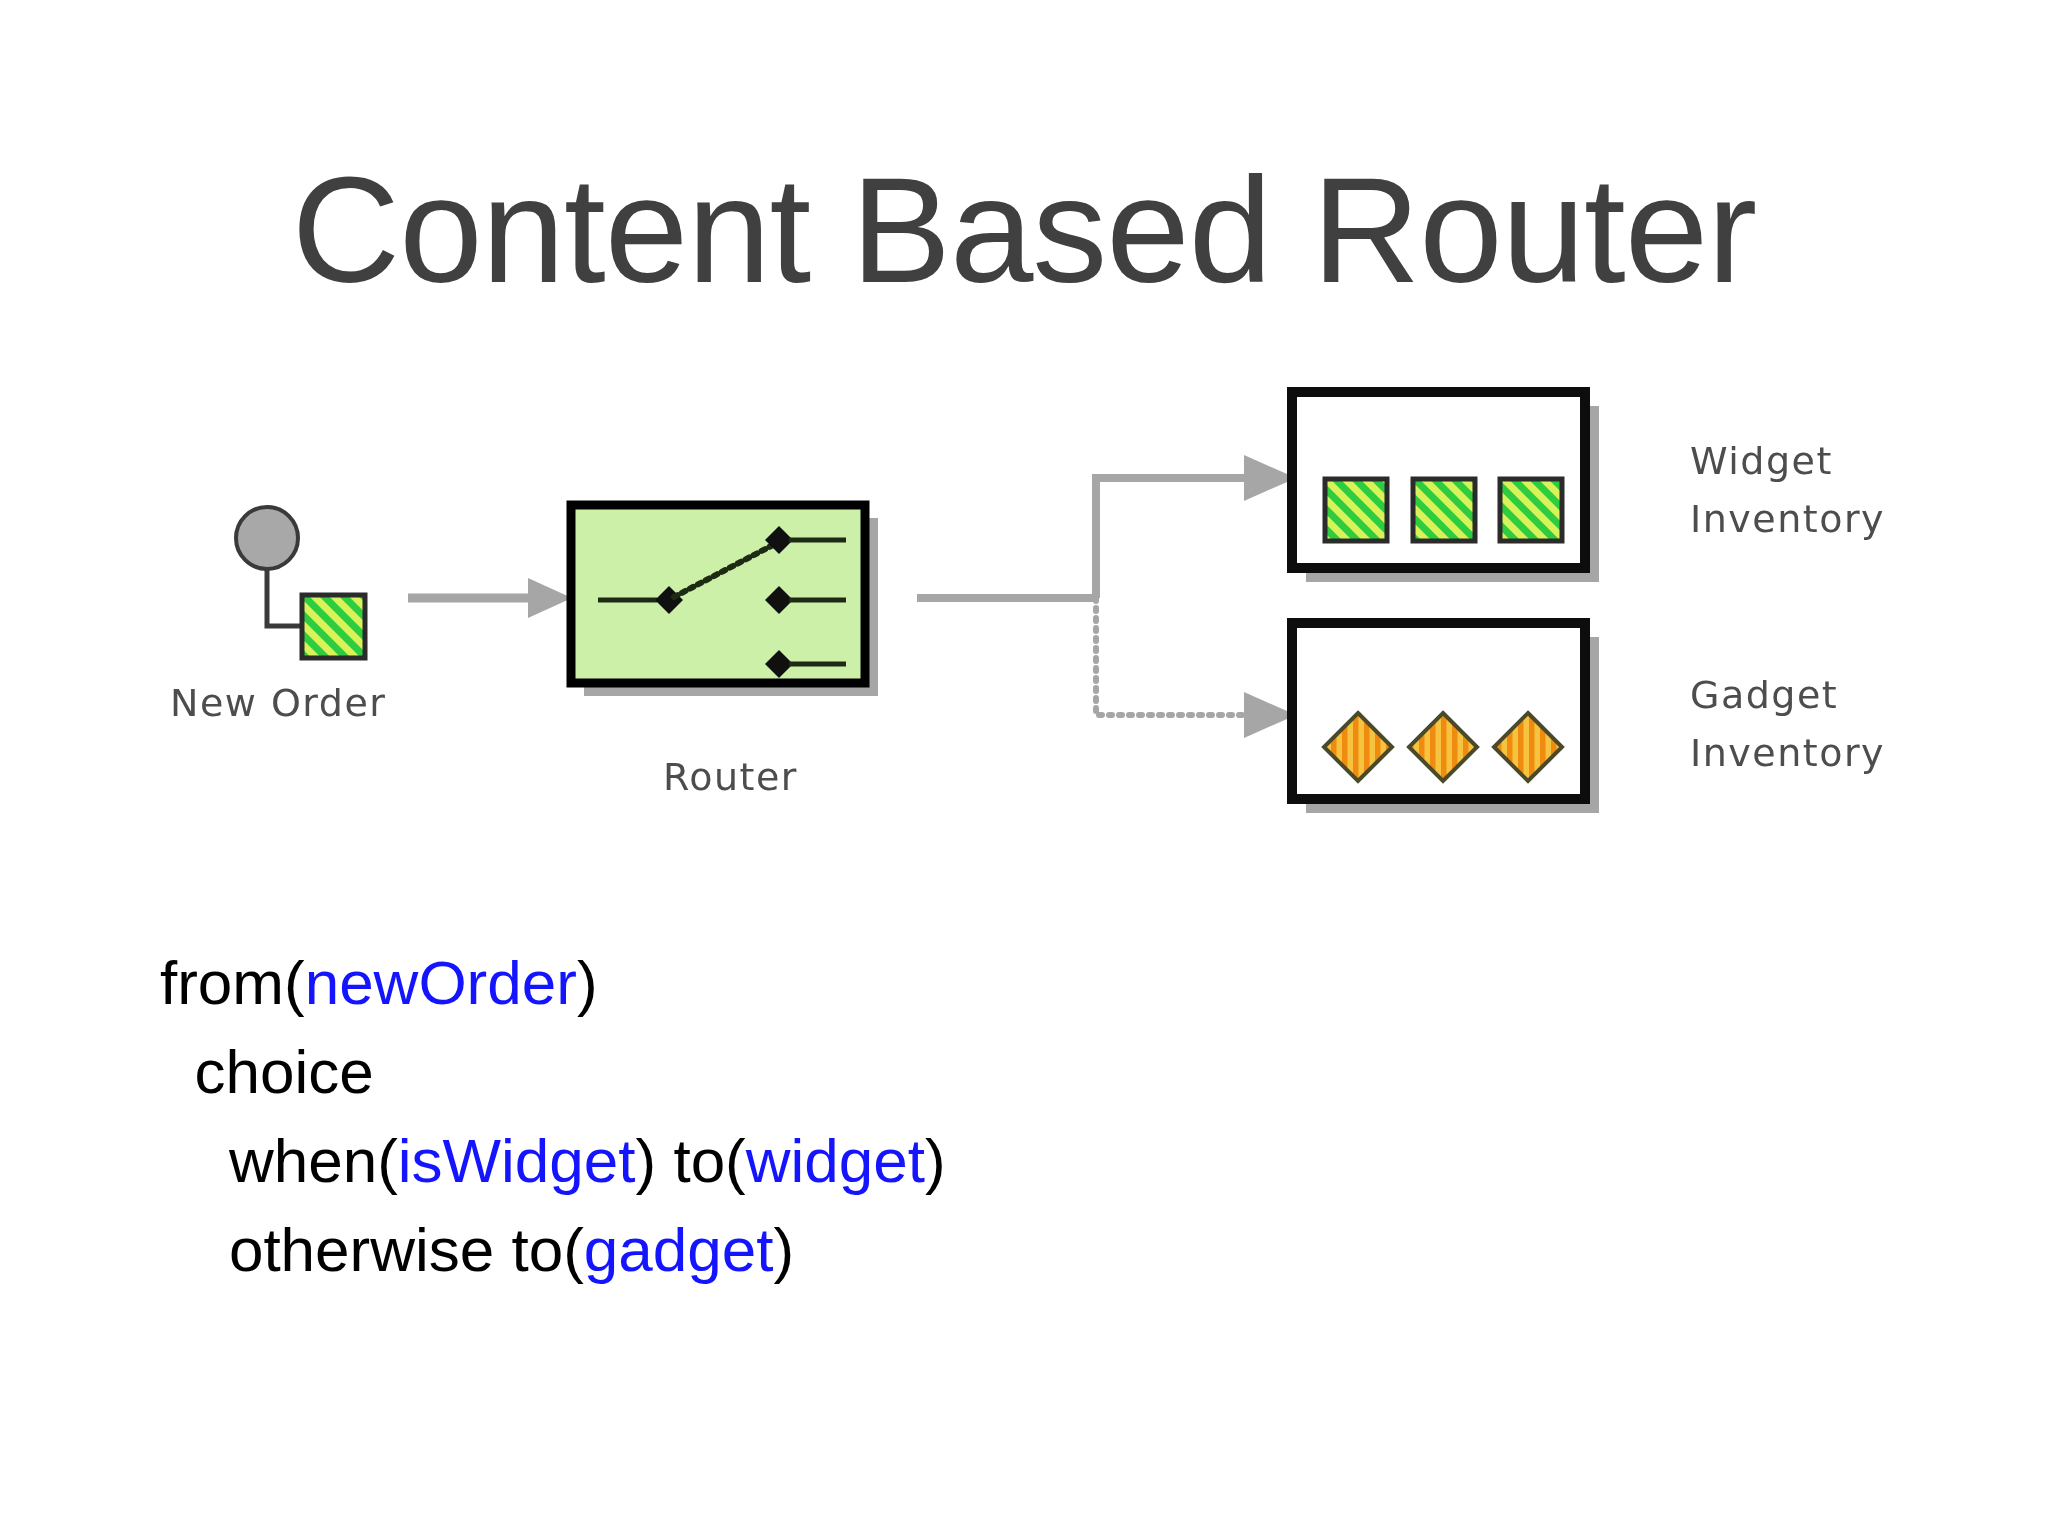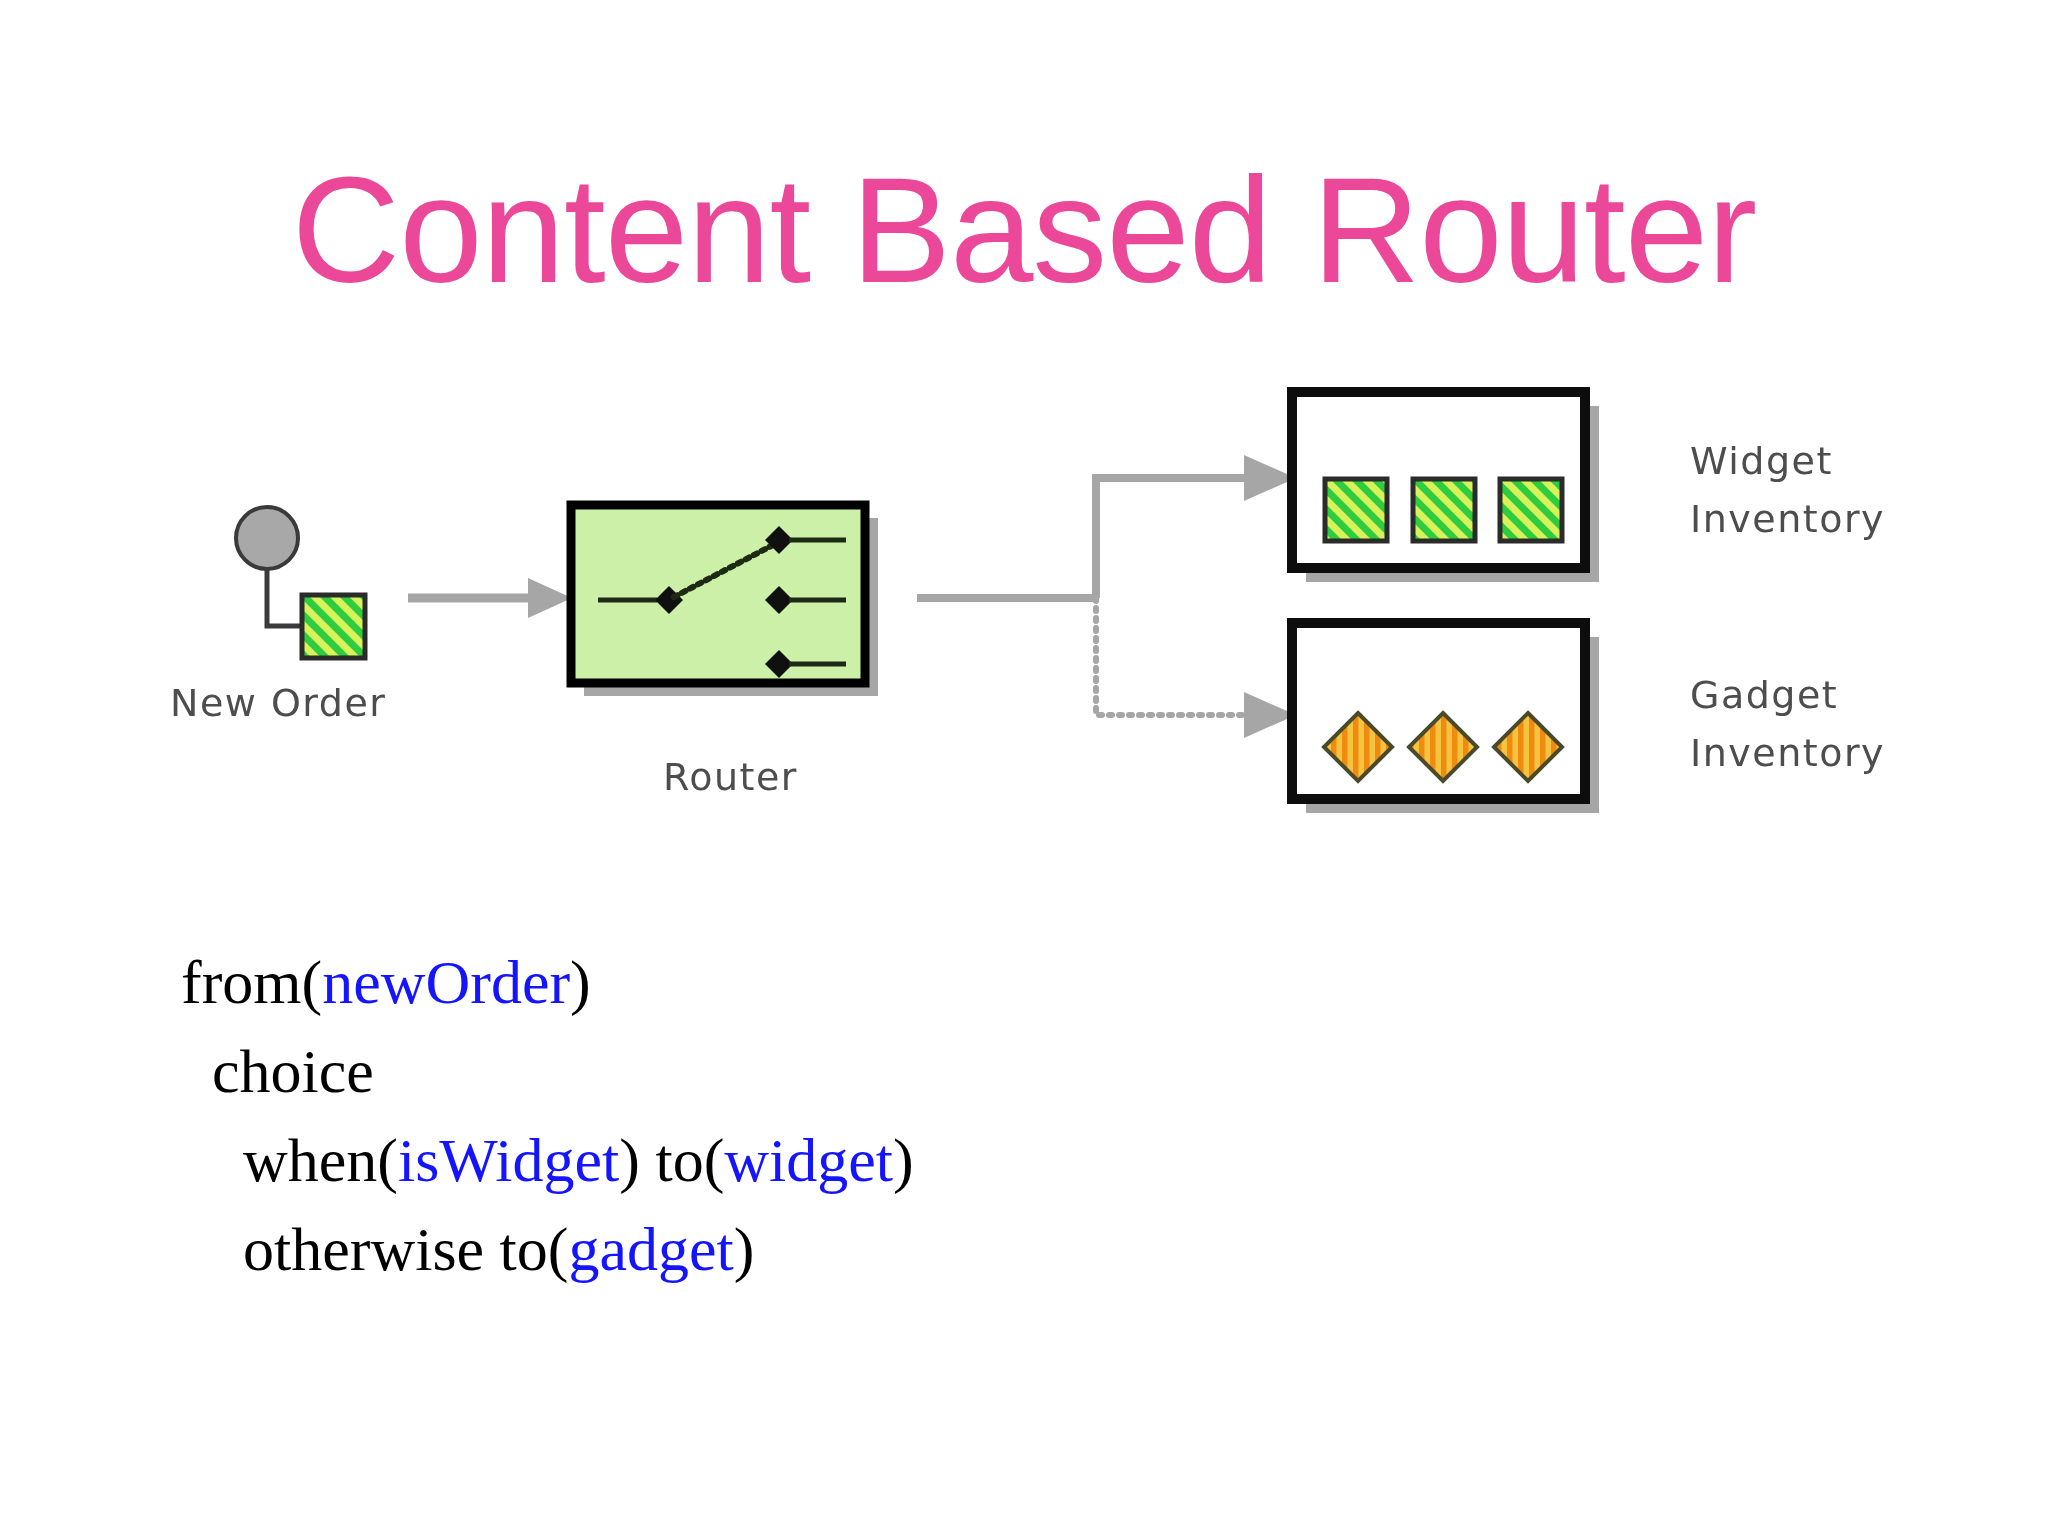--- a/index.html
+++ b/index.html
@@ -19,41 +19,41 @@
   #slide-title {
     position: absolute;
     left: 0;
     top: 150px;
     width: 2048px;
     text-align: center;
     font-family: "Liberation Sans", sans-serif;
     font-size: 150px;
     line-height: 160px;
     font-weight: 400;
-    color: #ec4899;
+    color: #404040;
     letter-spacing: -1px;
     white-space: nowrap;
   }
 
   
   #diagram {
     position: absolute;
     left: 0;
     top: 0;
     width: 2048px;
     height: 900px;
   }
   #diagram svg { display: block; }
 
   
   #code-block {
     position: absolute;
-    left: 181px;
+    left: 160px;
     top: 938px;
-    font-family: Liberation Serif, serif;
+    font-family: Liberation Sans, sans-serif;
     font-size: 62px;
     line-height: 89px;
     color: #000000;
     white-space: pre;
   }
   #code-block .ln { display: block; white-space: pre; }
   #code-block .kw { color: #000000; }
   #code-block .id { color: #1414ff; }
 </style>
 </head>

